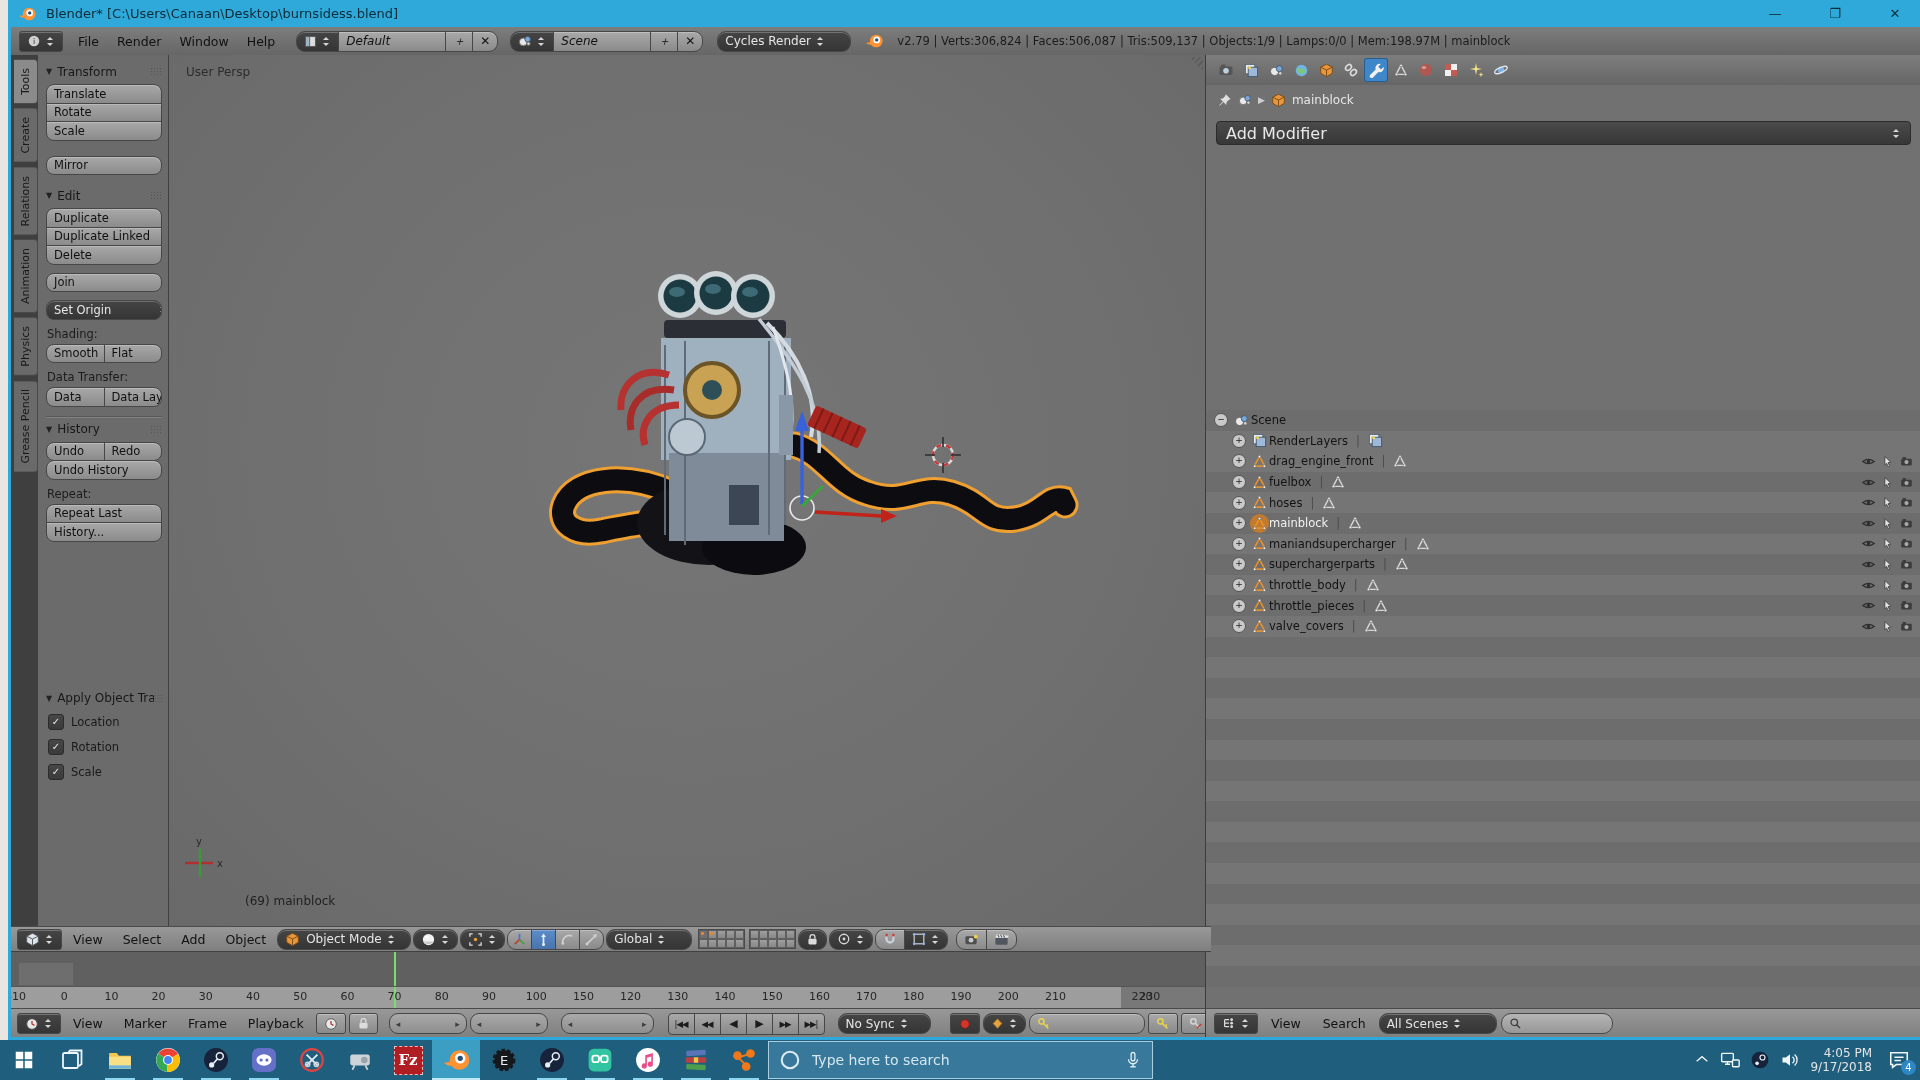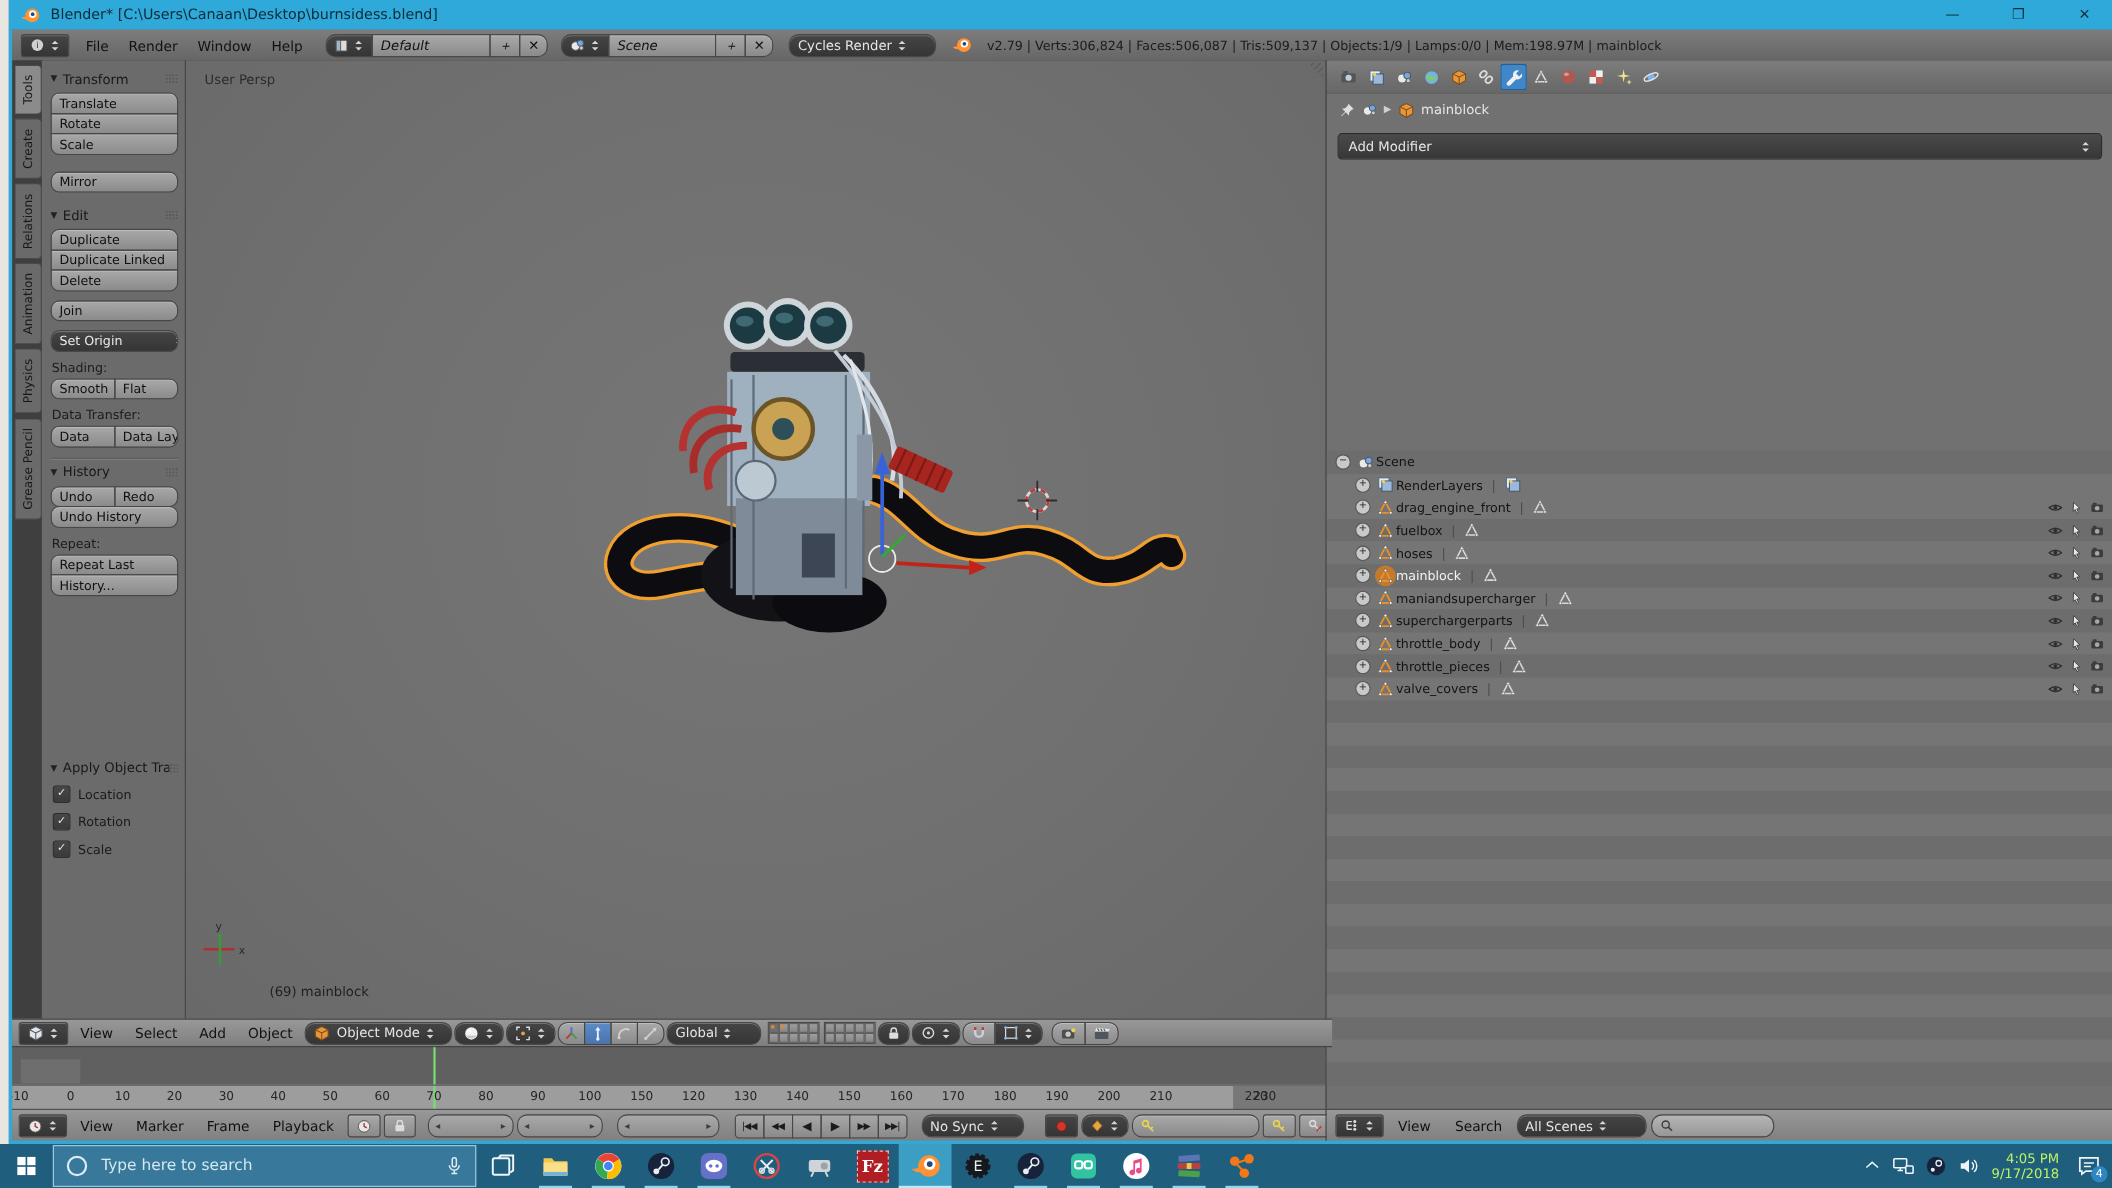--- a/index.html
+++ b/index.html
@@ -92,21 +92,21 @@
     background:linear-gradient(#a8a8a8,#8a8a8a);border:1px solid #474747;margin-left:-1px;color:#1b1b1b;}
   .pbtn:first-child{border-radius:4px 0 0 4px;}
   .pbtn:last-child{border-radius:0 4px 4px 0;}
   
   #props-header{left:1205px;top:55px;width:715px;height:30px;border-left:1px solid #3c3c3c;gap:1px;padding-left:8px;}
   .ptab{width:24px;height:24px;border-radius:3px;display:flex;align-items:center;justify-content:center;cursor:default;}
   .ptab.active{background:#3f87c9;box-shadow:inset 0 0 0 1px #2a5d8e;}
   #props-body{left:1205px;top:85px;width:715px;height:325px;background:#717171;border-left:1px solid #3c3c3c;border-bottom:1px solid #414141;}
   #breadcrumb{display:flex;align-items:center;gap:6px;height:30px;padding-left:12px;color:#e6e6e6;}
   #addmod{margin:6px 10px 0;height:22px;border-radius:4px;background:linear-gradient(#4a4a4a,#373737);border:1px solid #2b2b2b;
-    color:#e8e8e8;display:flex;align-items:center;padding:0 9px;font-size:12px;}
+    color:#e8e8e8;display:flex;align-items:center;padding:0 9px;font-size:16px;}
   #addmod .ud{margin-left:auto;}
   #outliner{left:1205px;top:410px;width:715px;height:598px;background:#717171;border-left:1px solid #3c3c3c;overflow:hidden;}
   .orow{height:20.6px;display:flex;align-items:center;font-size:11.5px;color:#131313;position:relative;}
   .orow.odd{background:#6d6d6d;}
   .orow.even{background:#757575;}
   .orow .expander{width:12px;height:12px;border-radius:50%;background:#c9c9c9;border:1px solid #555;color:#222;
     font-size:9px;line-height:10px;text-align:center;margin-right:6px;flex:none;}
   .orow .nm{margin-left:2px;}
   .orow .nm.sel{color:#f2f2f2;}
   .selring{position:absolute;width:19px;height:19px;border-radius:50%;background:#c47a2c;left:-2px;top:-2px;}
@@ -122,21 +122,21 @@
   #taskbar{left:0;top:1040px;width:1920px;height:40px;background:#1f5e7c;display:flex;align-items:center;}
   #start-btn{width:48px;height:40px;display:flex;align-items:center;justify-content:center;}
   #searchbox{width:385px;height:38px;background:#38789a;border:1px solid #a8cfe0;display:flex;align-items:center;gap:9px;padding:0 10px;box-sizing:border-box;}
   #searchbox input{background:transparent;border:none;outline:none;color:#e8f3f8;font-size:14px;flex:1;font-family:inherit;}
   #searchbox input::placeholder{color:#d5e8f0;}
   .tbicon{width:48px;height:40px;display:flex;align-items:center;justify-content:center;position:relative;}
   .tbicon.active{background:#3d9ec4;}
   .tbicon .runline{position:absolute;bottom:0;left:9px;right:9px;height:2.5px;background:#8fd6ef;}
   .tbicon.active .runline{left:0;right:0;background:#bfe9f7;}
   #tray{margin-left:auto;display:flex;align-items:center;gap:10px;padding-right:10px;}
-  #clockblk{color:#bef264;font-size:12px;text-align:right;line-height:14px;}
+  #clockblk{color:#e5e5e5;font-size:12px;text-align:right;line-height:14px;}
   .badge{position:absolute;right:-6px;bottom:-4px;width:15px;height:15px;border-radius:50%;background:#2f86c4;color:#fff;
     font-size:10px;display:flex;align-items:center;justify-content:center;}
   .fzbox{width:27px;height:27px;background:#b01e24;border:1px dashed #e0c0c0;color:#fff;font-weight:bold;font-size:15px;
     display:flex;align-items:center;justify-content:center;font-family:"DejaVu Serif",serif;}
 </style>
 </head>
 <body>
 
 <div id="screen">
   <div class="abs" id="desktop-sliver"></div>
@@ -1292,34 +1292,20 @@
     <div id="start-btn">
         <span class="icon" id="ic-win">
           <svg width="18" height="18" viewBox="0 0 24 24">
             <rect x="1" y="1" width="10" height="10" fill="#fff"></rect>
             <rect x="13" y="1" width="10" height="10" fill="#fff"></rect>
             <rect x="1" y="13" width="10" height="10" fill="#fff"></rect>
             <rect x="13" y="13" width="10" height="10" fill="#fff"></rect>
           </svg>
         </span>
       </div>
-    <div id="searchbox">
-      <span class="icon" id="ic-ring">
-          <svg width="22" height="22" viewBox="0 0 24 24">
-            <circle cx="12" cy="12" r="9" fill="none" stroke="#dcedf5" stroke-width="2.2"></circle>
-          </svg>
-        </span>
-      <input placeholder="Type here to search" style="">
-      <span class="icon" id="ic-mic">
-          <svg width="18" height="18" viewBox="0 0 24 24">
-            <rect x="9.5" y="2" width="5" height="11" rx="2.5" fill="none" stroke="#dcedf5" stroke-width="1.8"></rect>
-            <path d="M6 11 a6 6 0 0 0 12 0 M12 17 V21 M8.5 21 H15.5" fill="none" stroke="#dcedf5" stroke-width="1.8"></path>
-          </svg>
-        </span>
-    </div>
     <div id="taskbar-apps" style="display:flex">
         <div class="tbicon">
           <span class="icon">
             <svg width="24" height="24" viewBox="0 0 24 24">
               <rect x="3" y="5" width="15" height="15" rx="1.5" fill="none" stroke="#eef6fa" stroke-width="1.8"></rect>
               <path d="M8 5 L10 2.5 H21.5 V16 L19 18" fill="none" stroke="#eef6fa" stroke-width="1.8"></path>
             </svg>
           </span>
         </div>
         <div class="tbicon">
@@ -1455,20 +1441,34 @@
             <svg width="26" height="26" viewBox="0 0 24 24">
               <circle cx="6" cy="8" r="4" fill="#f07818"></circle>
               <circle cx="18" cy="6" r="4" fill="#f07818"></circle>
               <circle cx="14" cy="18" r="4" fill="#f07818"></circle>
               <path d="M9 9 L15 7 M8 11 L12 15" stroke="#f07818" stroke-width="1.8"></path>
             </svg>
           </span>
           <span class="runline"></span>
         </div>
       </div>
+    <div id="searchbox">
+      <span class="icon" id="ic-ring">
+          <svg width="22" height="22" viewBox="0 0 24 24">
+            <circle cx="12" cy="12" r="9" fill="none" stroke="#dcedf5" stroke-width="2.2"></circle>
+          </svg>
+        </span>
+      <input placeholder="Type here to search" style="">
+      <span class="icon" id="ic-mic">
+          <svg width="18" height="18" viewBox="0 0 24 24">
+            <rect x="9.5" y="2" width="5" height="11" rx="2.5" fill="none" stroke="#dcedf5" stroke-width="1.8"></rect>
+            <path d="M6 11 a6 6 0 0 0 12 0 M12 17 V21 M8.5 21 H15.5" fill="none" stroke="#dcedf5" stroke-width="1.8"></path>
+          </svg>
+        </span>
+    </div>
     <div id="tray">
       <span class="icon" id="ic-chev">
           <svg width="16" height="16" viewBox="0 0 24 24">
             <path d="M4 14 L12 7 L20 14" fill="none" stroke="#eef6fa" stroke-width="2"></path>
           </svg>
         </span>
       <span class="icon" id="ic-net">
           <svg width="20" height="20" viewBox="0 0 24 24">
             <rect x="2" y="4" width="14" height="10" rx="1" fill="none" stroke="#eef6fa" stroke-width="1.7"></rect>
             <path d="M6 17 H12 M9 14 V17" stroke="#eef6fa" stroke-width="1.7"></path>

